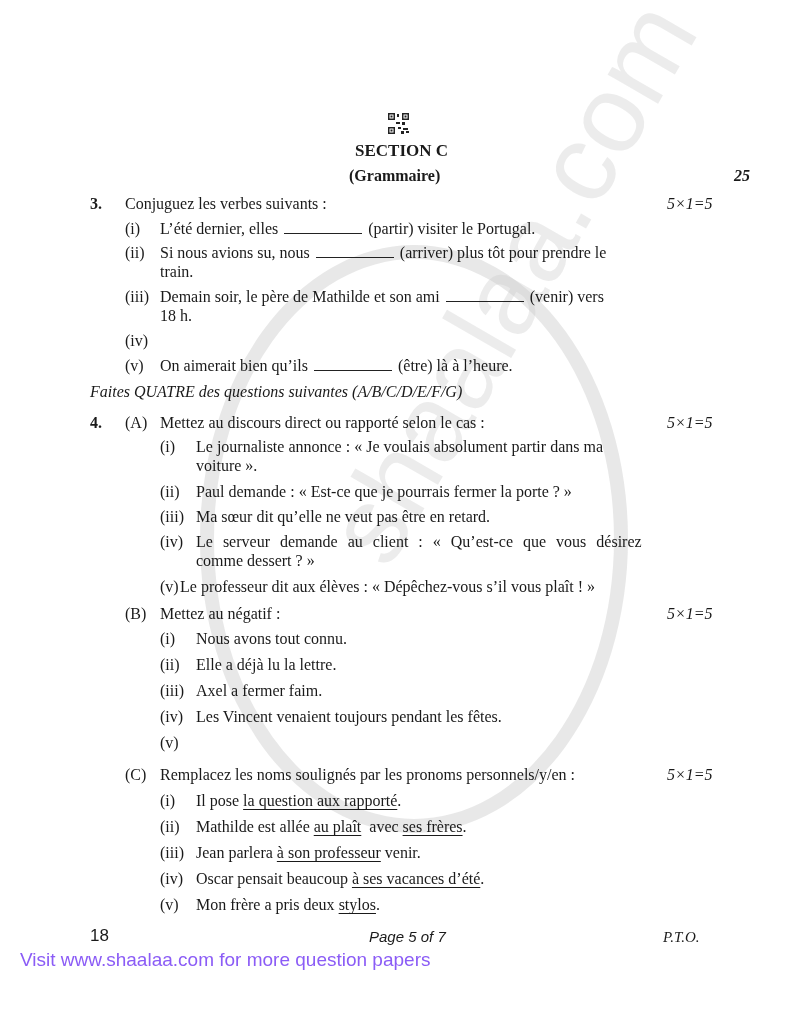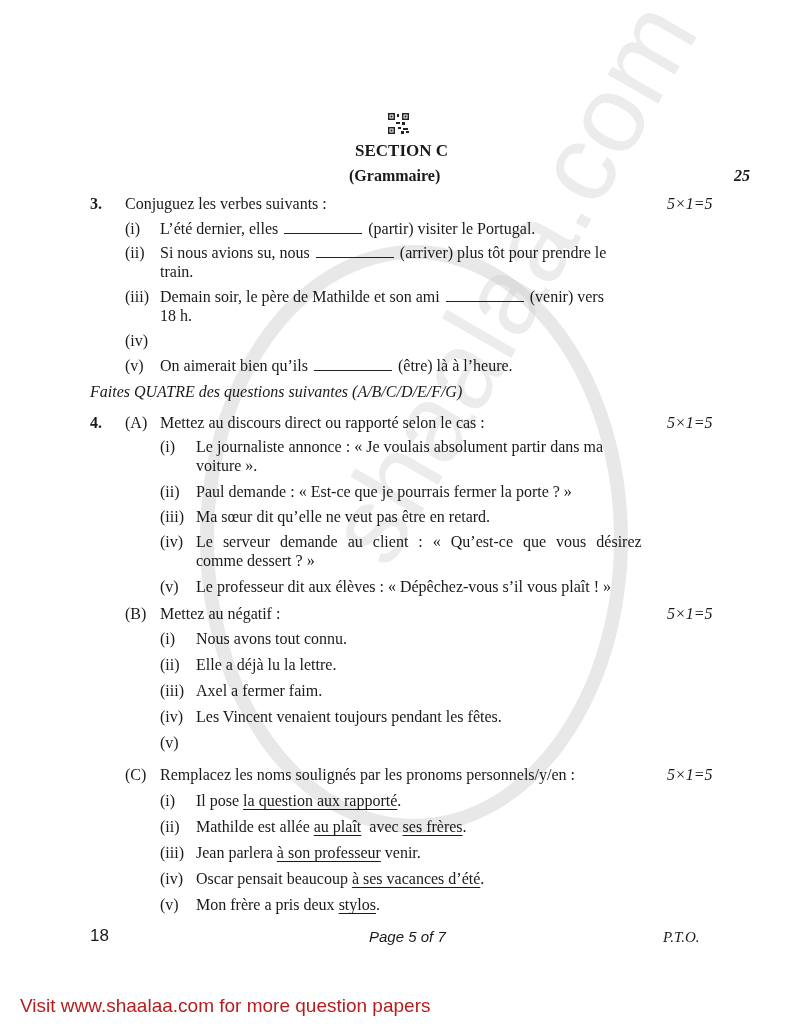--- a/index.html
+++ b/index.html
@@ -84,21 +84,21 @@
   <div class="abs" style="left:196px; top:482px;">Paul demande : « Est-ce que je pourrais fermer la porte ? »</div>
 
   <div class="abs" style="left:160px; top:507px;">(iii)</div>
   <div class="abs" style="left:196px; top:507px;">Ma sœur dit qu’elle ne veut pas être en retard.</div>
 
   <div class="abs" style="left:160px; top:532px;">(iv)</div>
   <div class="abs" style="left:196px; top:532px; word-spacing:6px;">Le serveur demande au client : « Qu’est-ce que vous désirez</div>
   <div class="abs" style="left:196px; top:551px;">comme dessert ? »</div>
 
   <div class="abs" style="left:160px; top:577px;">(v)</div>
-  <div class="abs" style="left:196px; top:577px;">Le professeur dit aux élèves : « Dépêchez-vous s’il vous plaît ! »</div>
+  <div class="abs" style="left:180px; top:577px;">Le professeur dit aux élèves : « Dépêchez-vous s’il vous plaît ! »</div>
 
   <div class="abs" style="left:125px; top:604px;">(B)</div>
   <div class="abs" style="left:160px; top:604px;">Mettez au négatif :</div>
   <div class="abs ital" style="left:667px; top:604px;">5×1=5</div>
 
   <div class="abs" style="left:160px; top:629px;">(i)</div>
   <div class="abs" style="left:196px; top:629px;">Nous avons tout connu.</div>
   <div class="abs" style="left:160px; top:655px;">(ii)</div>
   <div class="abs" style="left:196px; top:655px;">Elle a déjà lu la lettre.</div>
   <div class="abs" style="left:160px; top:681px;">(iii)</div>
@@ -123,14 +123,14 @@
   <div class="abs" style="left:160px; top:869px;">(iv)</div>
   <div class="abs" style="left:196px; top:869px; white-space:pre;"><span>Oscar pensait beaucoup </span><span class="u">à ses vacances d’été</span><span>.</span></div>
 
   <div class="abs" style="left:160px; top:895px;">(v)</div>
   <div class="abs" style="left:196px; top:895px; white-space:pre;"><span>Mon frère a pris deux </span><span class="u">stylos</span><span>.</span></div>
 
   <div class="abs sans" style="left:90px; top:926px; font-size:17px;">18</div>
   <div class="abs sans ital" style="left:369px; top:927px; font-size:15px;">Page 5 of 7</div>
   <div class="abs ital" style="left:663px; top:927px; font-size:15px;">P.T.O.</div>
 
-  <div class="abs sans" style="left:20px; top:948px; font-size:19px; line-height:24px; color:#b91c1c;margin-top:46px;">Visit www.shaalaa.com for more question papers</div>
+  <div class="abs sans" style="left:20px; top:948px; font-size:19px; line-height:24px; color:#8b5cf6;">Visit www.shaalaa.com for more question papers</div>
 </div>
 
 </body></html>

